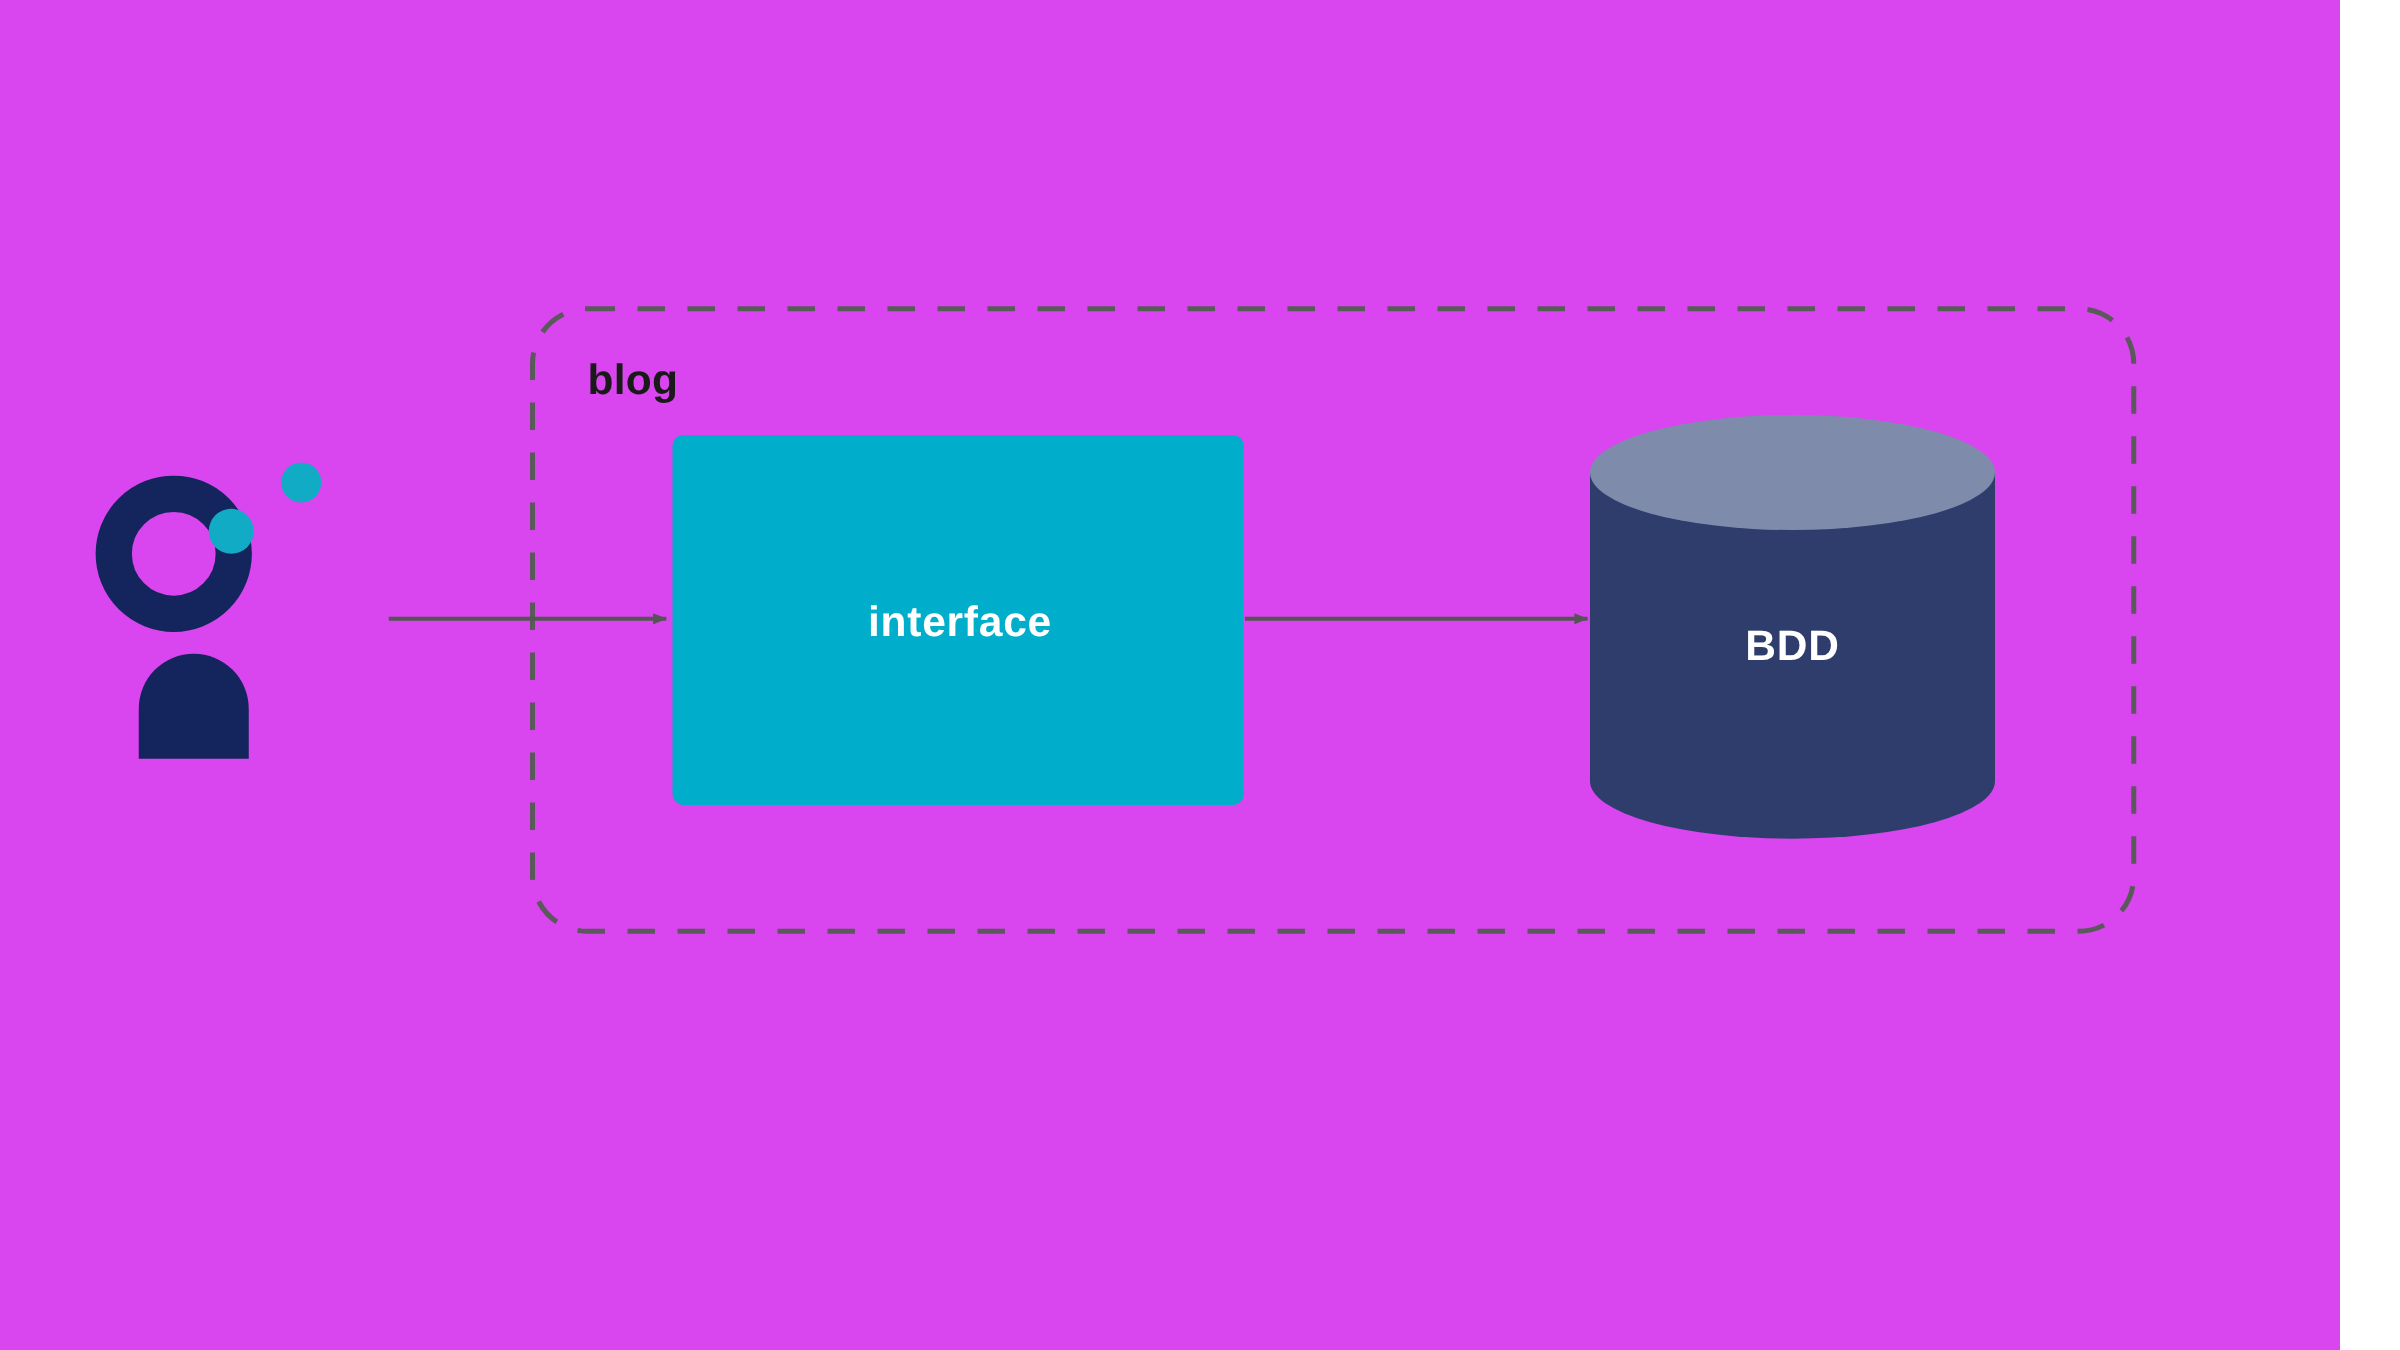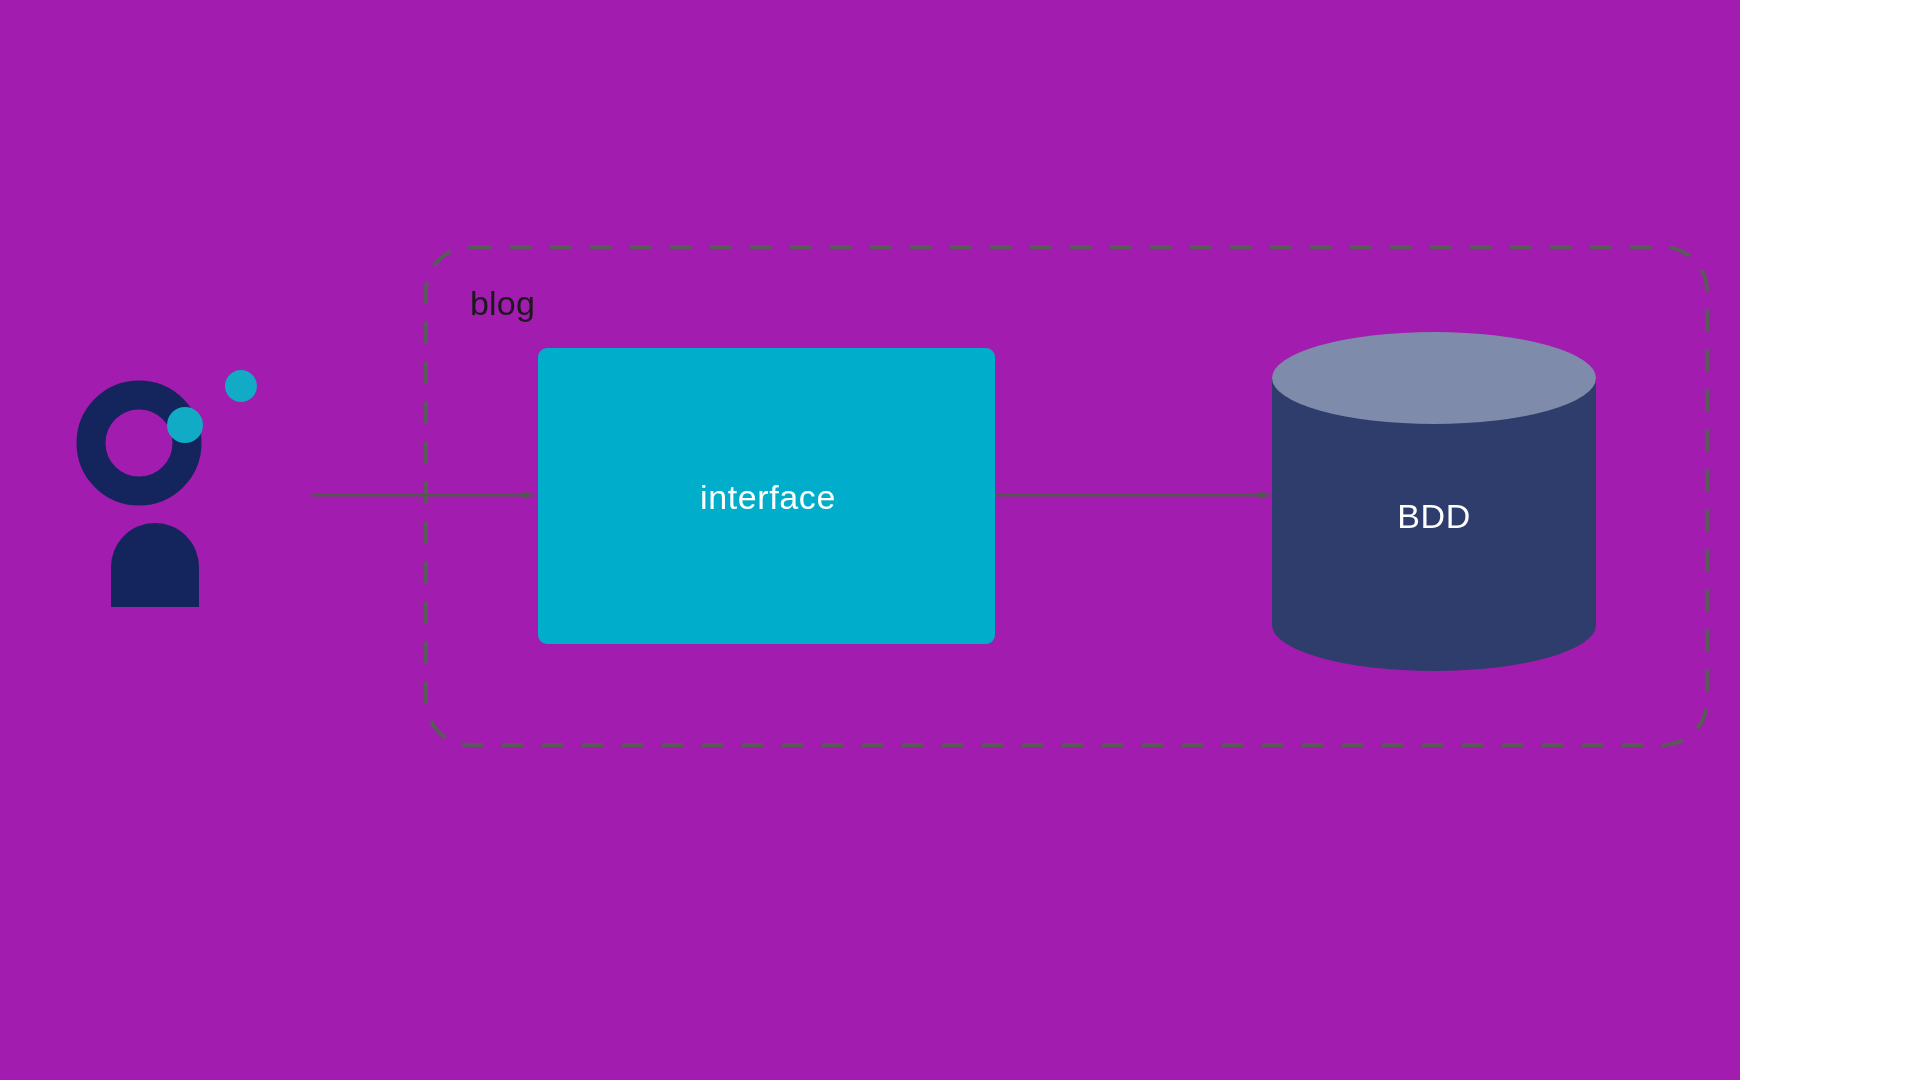--- a/index.html
+++ b/index.html
@@ -9,23 +9,24 @@
     background: #ffffff;
   }
   body {
     width: 1920px;
     height: 1080px;
     font-family: "Liberation Sans", sans-serif;
     overflow: hidden;
   }
   #diagram-canvas {
     position: relative;
-    width: 1740px;
+    width: 1872px;
     height: 1080px;
-    background: #a21caf;
+    background: #d946ef;
+    font-weight: bold;
   }
   #diagram-svg {
     position: absolute;
     top: 0;
     left: 0;
     width: 1920px;
     height: 1080px;
     display: block;
   }
   .node-label {

